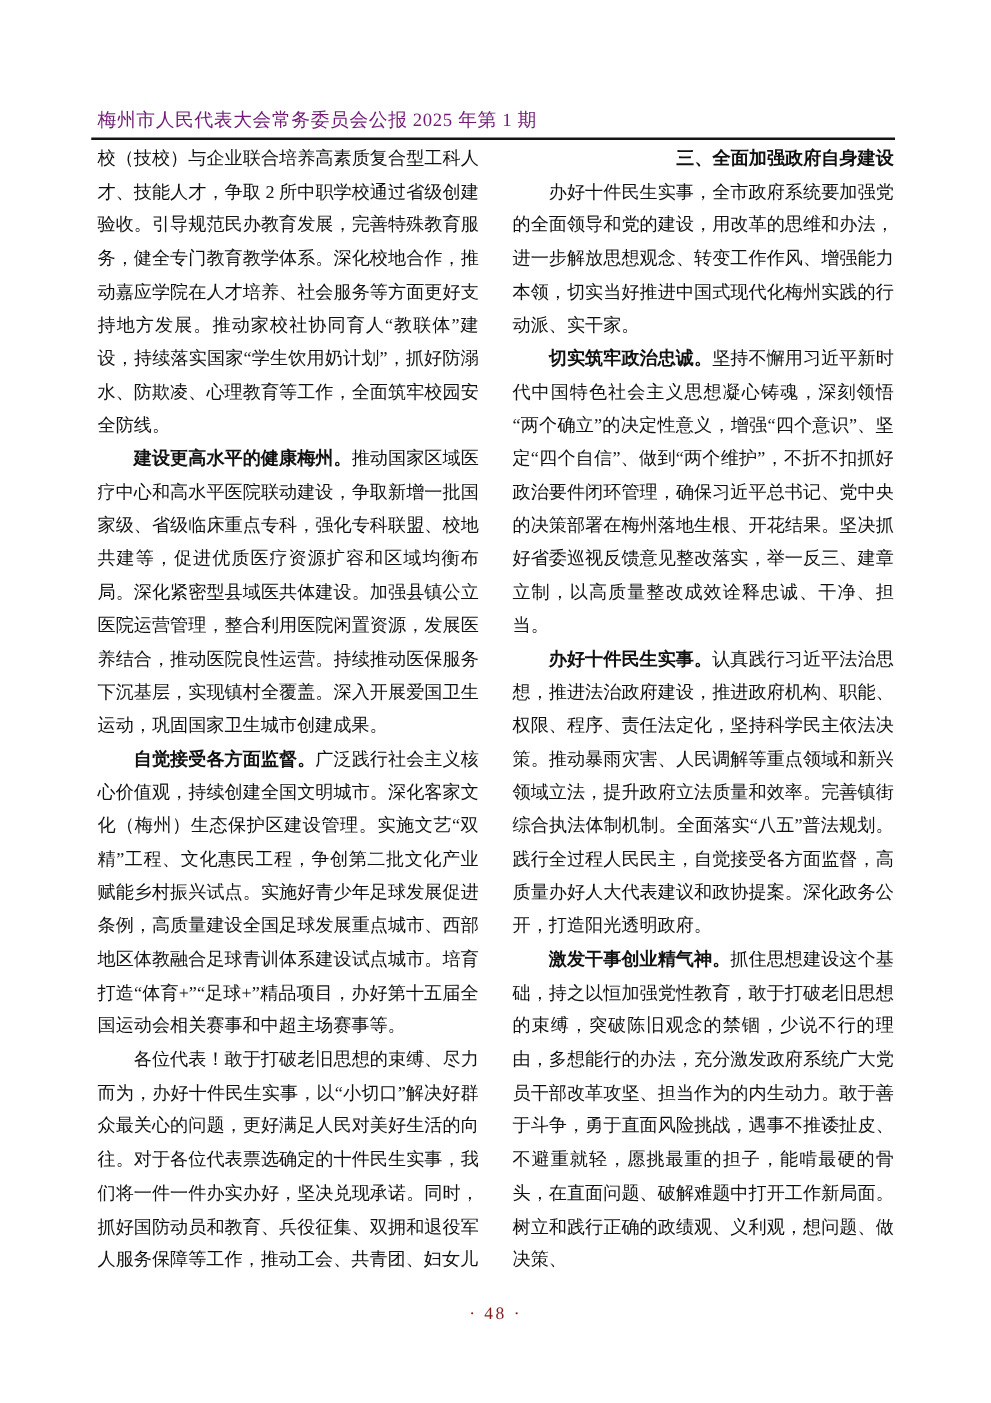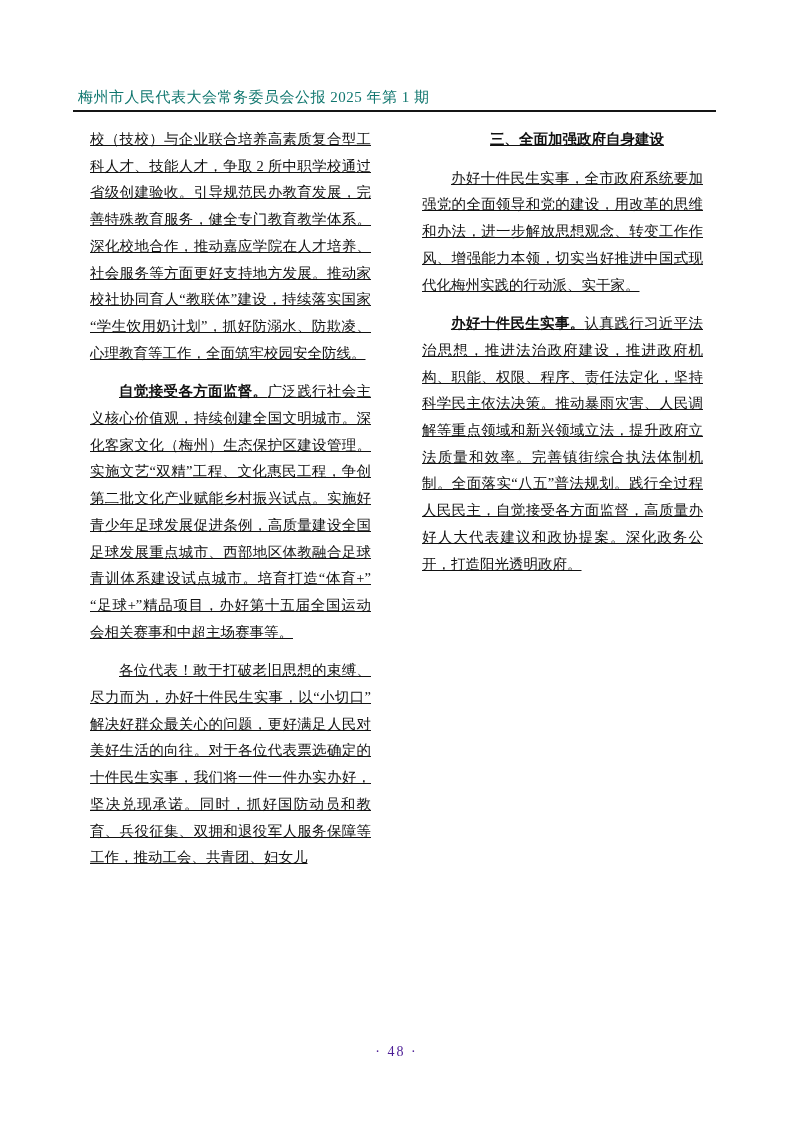--- a/index.html
+++ b/index.html
@@ -17,21 +17,21 @@
     overflow: hidden;
   }
   .header-title {
     position: absolute;
     left: 78px;
     top: 88px;
     font-size: 15px;
     line-height: 19px;
     letter-spacing: 0.5px;
     white-space: nowrap;
-    color: #0f766e;
+    color: #701a75;
   }
   .header-rule {
     position: absolute;
     left: 73px;
     top: 110px;
     width: 643px;
     height: 2px;
     background: #151515;
   }
   .columns {
@@ -40,68 +40,70 @@
     top: 114px;
     width: 637px;
     display: flex;
     gap: 27px;
   }
   .col {
     width: 305px;
     flex: 0 0 305px;
   }
   .para {
-    margin: 12px;
+    margin: 0;
     font-size: 14.5px;
     line-height: 26.7px;
     text-align: justify;
     text-justify: inter-character;
     text-indent: 2em;
     color: #111111;
-    text-decoration: underline;
   }
   .para strong {
     font-weight: bold;
   }
   .para.cont {
     text-indent: 0;
   }
   .para.heading {
     font-family: "Liberation Sans", "DejaVu Sans", sans-serif;
     font-weight: bold;
     font-size: 14.5px;
-    text-align: center;
+    text-align: right;
   }
   .footer {
     position: absolute;
     left: 0;
     top: 1044px;
     width: 793px;
     text-align: center;
     font-size: 14px;
     letter-spacing: 2px;
-    color: #4c1d95;
+    color: #7f1d1d;
   }
 </style>
 </head>
 <body>
 
 <div class="page">
   <div class="header-title">梅州市人民代表大会常务委员会公报 2025 年第 1 期</div>
   <div class="header-rule"></div>
 
   <div class="columns">
     <div class="col">
         <p class="para cont">校（技校）与企业联合培养高素质复合型工科人才、技能人才，争取 2 所中职学校通过省级创建验收。引导规范民办教育发展，完善特殊教育服务，健全专门教育教学体系。深化校地合作，推动嘉应学院在人才培养、社会服务等方面更好支持地方发展。推动家校社协同育人“教联体”建设，持续落实国家“学生饮用奶计划”，抓好防溺水、防欺凌、心理教育等工作，全面筑牢校园安全防线。</p>
+        <p class="para"><strong>建设更高水平的健康梅州。</strong>推动国家区域医疗中心和高水平医院联动建设，争取新增一批国家级、省级临床重点专科，强化专科联盟、校地共建等，促进优质医疗资源扩容和区域均衡布局。深化紧密型县域医共体建设。加强县镇公立医院运营管理，整合利用医院闲置资源，发展医养结合，推动医院良性运营。持续推动医保服务下沉基层，实现镇村全覆盖。深入开展爱国卫生运动，巩固国家卫生城市创建成果。</p>
         <p class="para"><strong>自觉接受各方面监督。</strong>广泛践行社会主义核心价值观，持续创建全国文明城市。深化客家文化（梅州）生态保护区建设管理。实施文艺“双精”工程、文化惠民工程，争创第二批文化产业赋能乡村振兴试点。实施好青少年足球发展促进条例，高质量建设全国足球发展重点城市、西部地区体教融合足球青训体系建设试点城市。培育打造“体育+”“足球+”精品项目，办好第十五届全国运动会相关赛事和中超主场赛事等。</p>
         <p class="para">各位代表！敢于打破老旧思想的束缚、尽力而为，办好十件民生实事，以“小切口”解决好群众最关心的问题，更好满足人民对美好生活的向往。对于各位代表票选确定的十件民生实事，我们将一件一件办实办好，坚决兑现承诺。同时，抓好国防动员和教育、兵役征集、双拥和退役军人服务保障等工作，推动工会、共青团、妇女儿</p>
       </div>
     <div class="col">
         <p class="para heading">三、全面加强政府自身建设</p>
         <p class="para">办好十件民生实事，全市政府系统要加强党的全面领导和党的建设，用改革的思维和办法，进一步解放思想观念、转变工作作风、增强能力本领，切实当好推进中国式现代化梅州实践的行动派、实干家。</p>
+        <p class="para"><strong>切实筑牢政治忠诚。</strong>坚持不懈用习近平新时代中国特色社会主义思想凝心铸魂，深刻领悟“两个确立”的决定性意义，增强“四个意识”、坚定“四个自信”、做到“两个维护”，不折不扣抓好政治要件闭环管理，确保习近平总书记、党中央的决策部署在梅州落地生根、开花结果。坚决抓好省委巡视反馈意见整改落实，举一反三、建章立制，以高质量整改成效诠释忠诚、干净、担当。</p>
         <p class="para"><strong>办好十件民生实事。</strong>认真践行习近平法治思想，推进法治政府建设，推进政府机构、职能、权限、程序、责任法定化，坚持科学民主依法决策。推动暴雨灾害、人民调解等重点领域和新兴领域立法，提升政府立法质量和效率。完善镇街综合执法体制机制。全面落实“八五”普法规划。践行全过程人民民主，自觉接受各方面监督，高质量办好人大代表建议和政协提案。深化政务公开，打造阳光透明政府。</p>
+        <p class="para"><strong>激发干事创业精气神。</strong>抓住思想建设这个基础，持之以恒加强党性教育，敢于打破老旧思想的束缚，突破陈旧观念的禁锢，少说不行的理由，多想能行的办法，充分激发政府系统广大党员干部改革攻坚、担当作为的内生动力。敢于善于斗争，勇于直面风险挑战，遇事不推诿扯皮、不避重就轻，愿挑最重的担子，能啃最硬的骨头，在直面问题、破解难题中打开工作新局面。树立和践行正确的政绩观、义利观，想问题、做决策、</p>
       </div>
   </div>
 
   <div class="footer">
     <span>· 48 ·</span>
   </div>
 </div>
 
 </body></html>

